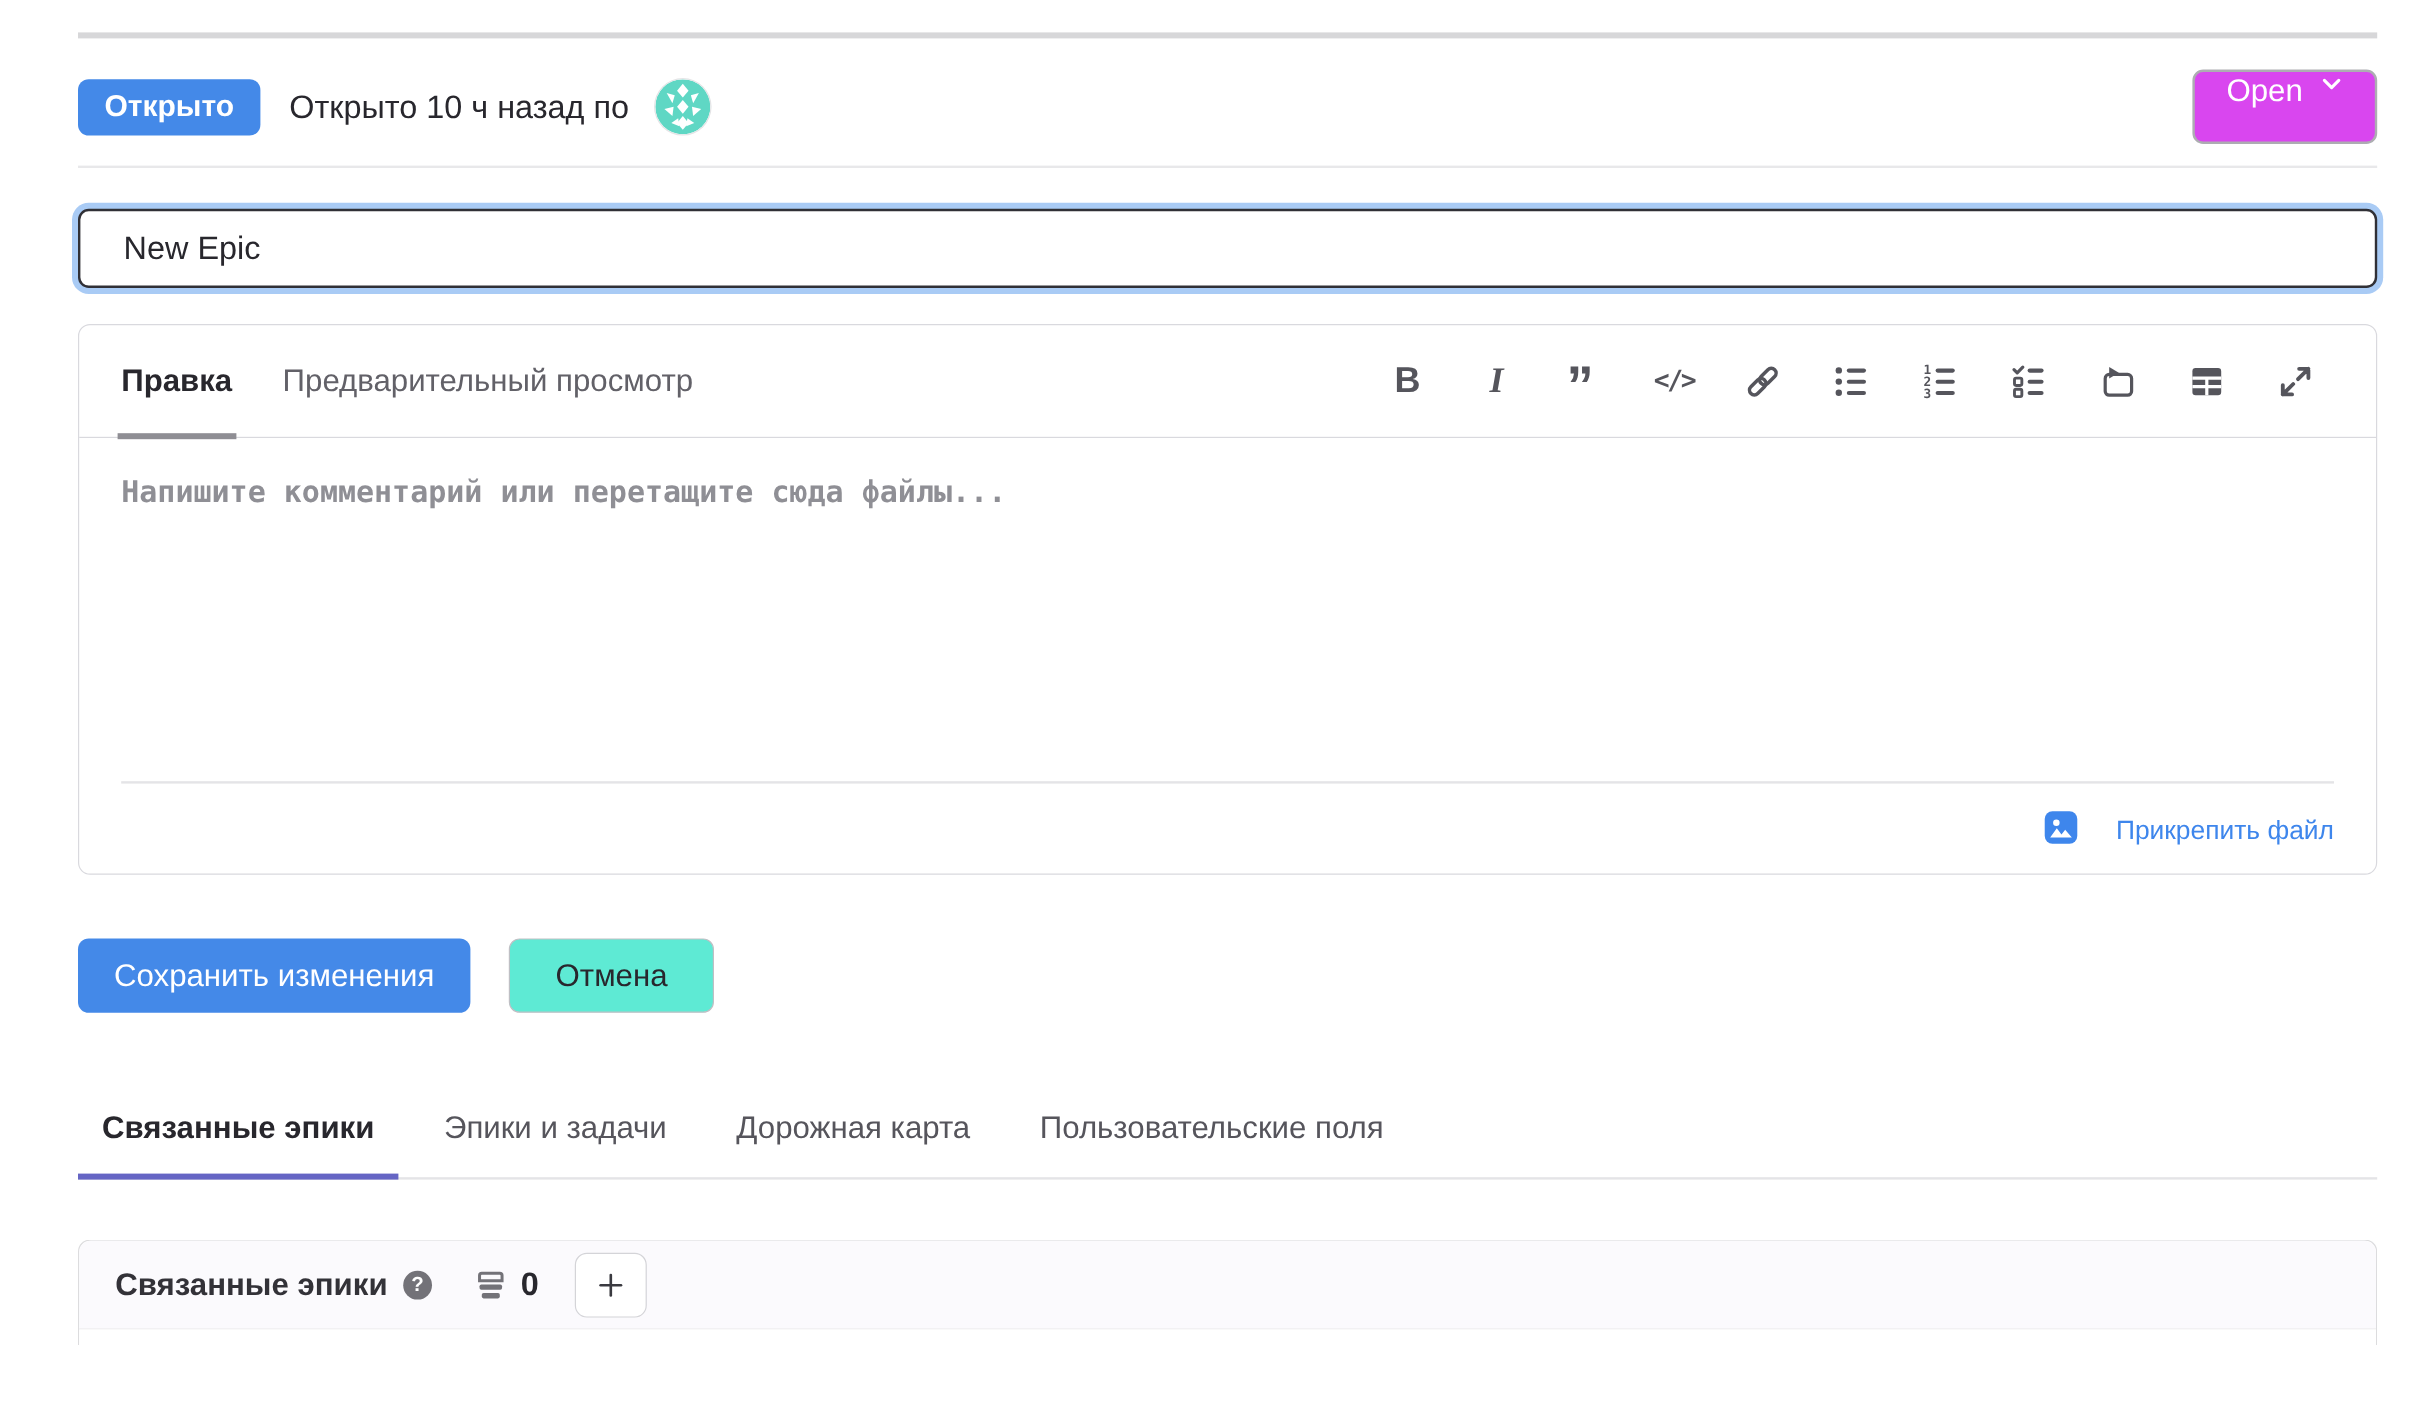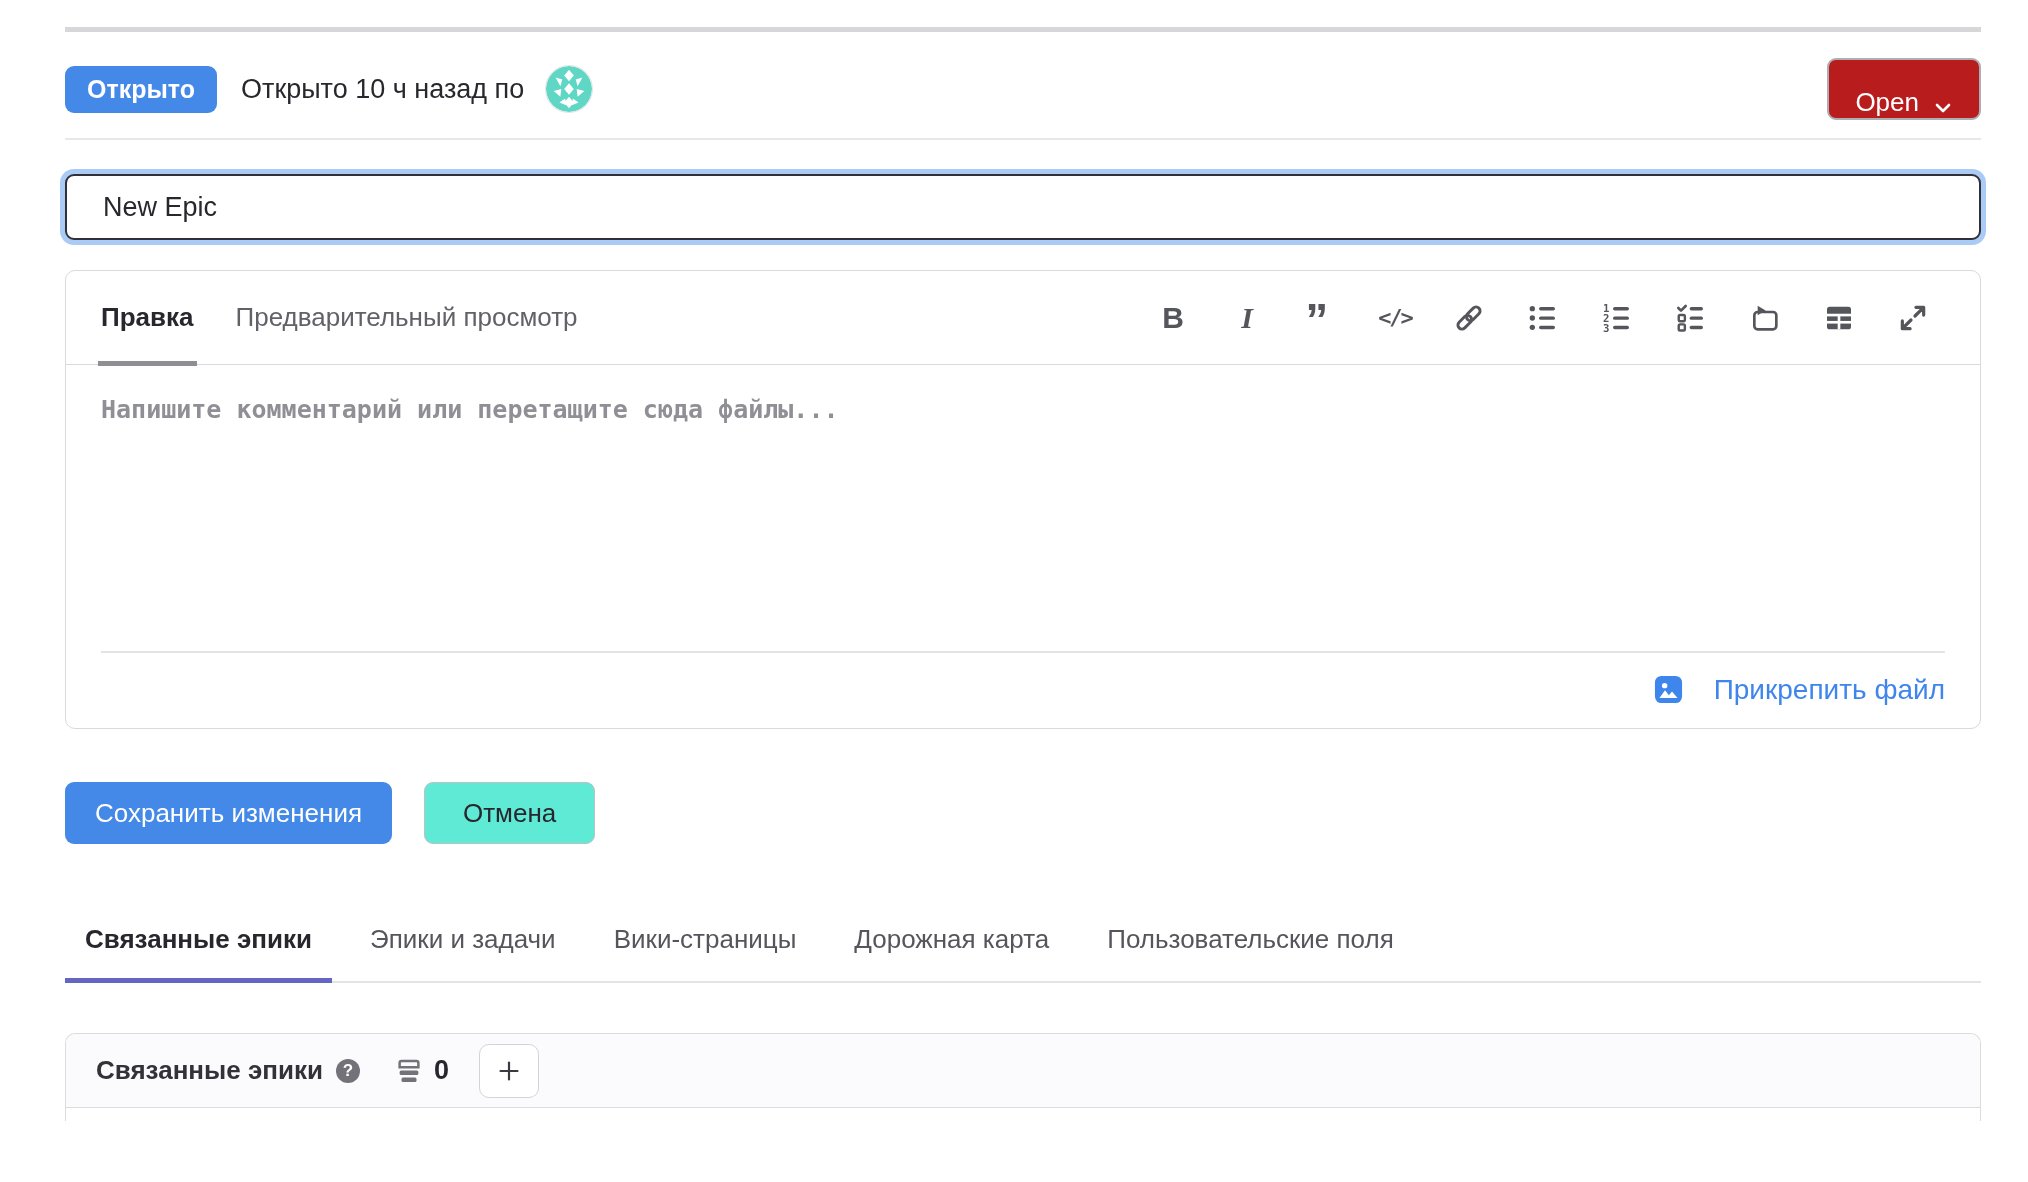--- a/index.html
+++ b/index.html
@@ -9,23 +9,23 @@
 
   .top-rule { height:5px; background:#d7d7d9; margin-top:27px; }
 
   
   .status-row { margin-top:25px; height:64px; display:flex; align-items:center; }
   .state-badge { background:#4489e8; color:#fff; font-size:25px; font-weight:700;
                  height:47px; line-height:47px; padding:0 22px; border-radius:9px; }
   .status-meta { margin-left:24px; font-size:27px; color:#28272d; }
   .avatar { margin-left:22px; width:46px; height:46px; border-radius:50%; overflow:hidden;
             box-shadow:0 0 0 1px #e4e4e6; flex:0 0 auto; }
-  .open-btn { margin-left:auto; height:62px; padding:0 26px; background:#b91c1c;
+  .open-btn { margin-left:auto; height:62px; padding:0 26px; background:#d946ef;
               border:2px solid #adadb2; border-radius:9px; color:#fff; font-size:26px;
-              display:flex; align-items:flex-end; gap:14px; cursor:pointer;
+              display:flex; align-items:flex-start; gap:14px; cursor:pointer;
               font-family:inherit; }
 
   .row-divider { height:2px; background:#e8e8ea; margin-top:17px; }
 
   
   .title-input { display:block; width:100%; margin-top:34px; height:66px;
                  border:2.5px solid #303036; border-radius:9px;
                  box-shadow:0 0 0 5px #a9cbf5; font-size:27px; color:#28272d;
                  padding:0 36px; font-family:inherit; outline:none; }
   .helper-text { margin-top:22px; font-size:26px; color:#737278; }
@@ -48,22 +48,22 @@
                   font-family:"Liberation Serif","DejaVu Serif",serif; }
   .tool-btn .tc { font-size:22px; font-weight:700; line-height:1;
                   font-family:"DejaVu Sans Mono",monospace; letter-spacing:-2px; }
   .editor-body { height:286px; padding:30px 35px; }
   .md-placeholder { font-family:"DejaVu Sans Mono","Liberation Mono",monospace;
                     font-size:25px; color:#8f8f95;font-weight:bold; }
   .editor-footer { position:relative; height:77px; display:flex; align-items:center; padding:0 35px; }
   .editor-footer::before { content:""; position:absolute; top:0; left:35px; right:35px;
                            height:1.5px; background:#e4e4e7; }
   .md-link { color:#3e86ec; font-size:26px; text-decoration:none; cursor:pointer; }
-  .attach-link { margin-left:auto; display:flex; align-items:flex-start; gap:30px;
-                 color:#3e86ec; font-size:28px; text-decoration:none; cursor:pointer; }
+  .attach-link { margin-left:auto; display:flex; align-items:flex-end; gap:30px;
+                 color:#3e86ec; font-size:22px; text-decoration:none; cursor:pointer; }
 
   
   .actions { margin-top:53px; display:flex; gap:32px; }
   .btn { height:62px; border-radius:9px; font-size:26px; cursor:pointer; font-family:inherit; }
   .btn-save { background:#4489e8; color:#fff; border:none; padding:16px 30px; font-weight:500; }
   .btn-cancel { background:#5eead4; color:#28272d; border:1.5px solid #bfbfc4; padding:0 38px; }
 
   
   .nav-tabs { margin-top:80px; display:flex; border-bottom:2px solid #e4e4e7; }
   .nav-tab { padding:0 20px 26px; font-size:26px; color:#56555c; position:relative;
@@ -229,21 +229,20 @@
   </div>
 
   <div class="actions">
     <button class="btn btn-save">Сохранить изменения</button>
     <button class="btn btn-cancel">Отмена</button>
   </div>
 
   <div class="nav-tabs">
     <div class="nav-tab active">Связанные эпики</div>
     <div class="nav-tab">Эпики и задачи</div>
-    <div class="nav-tab">Вики-страницы</div>
     <div class="nav-tab">Дорожная карта</div>
     <div class="nav-tab">Пользовательские поля</div>
   </div>
 
   <div class="card">
     <div class="card-header">
       <span class="card-title">Связанные эпики</span>
       <span class="help-icon">?</span>
       <span class="count-group">
         <svg width="30" height="30" viewBox="0 0 24 24">

